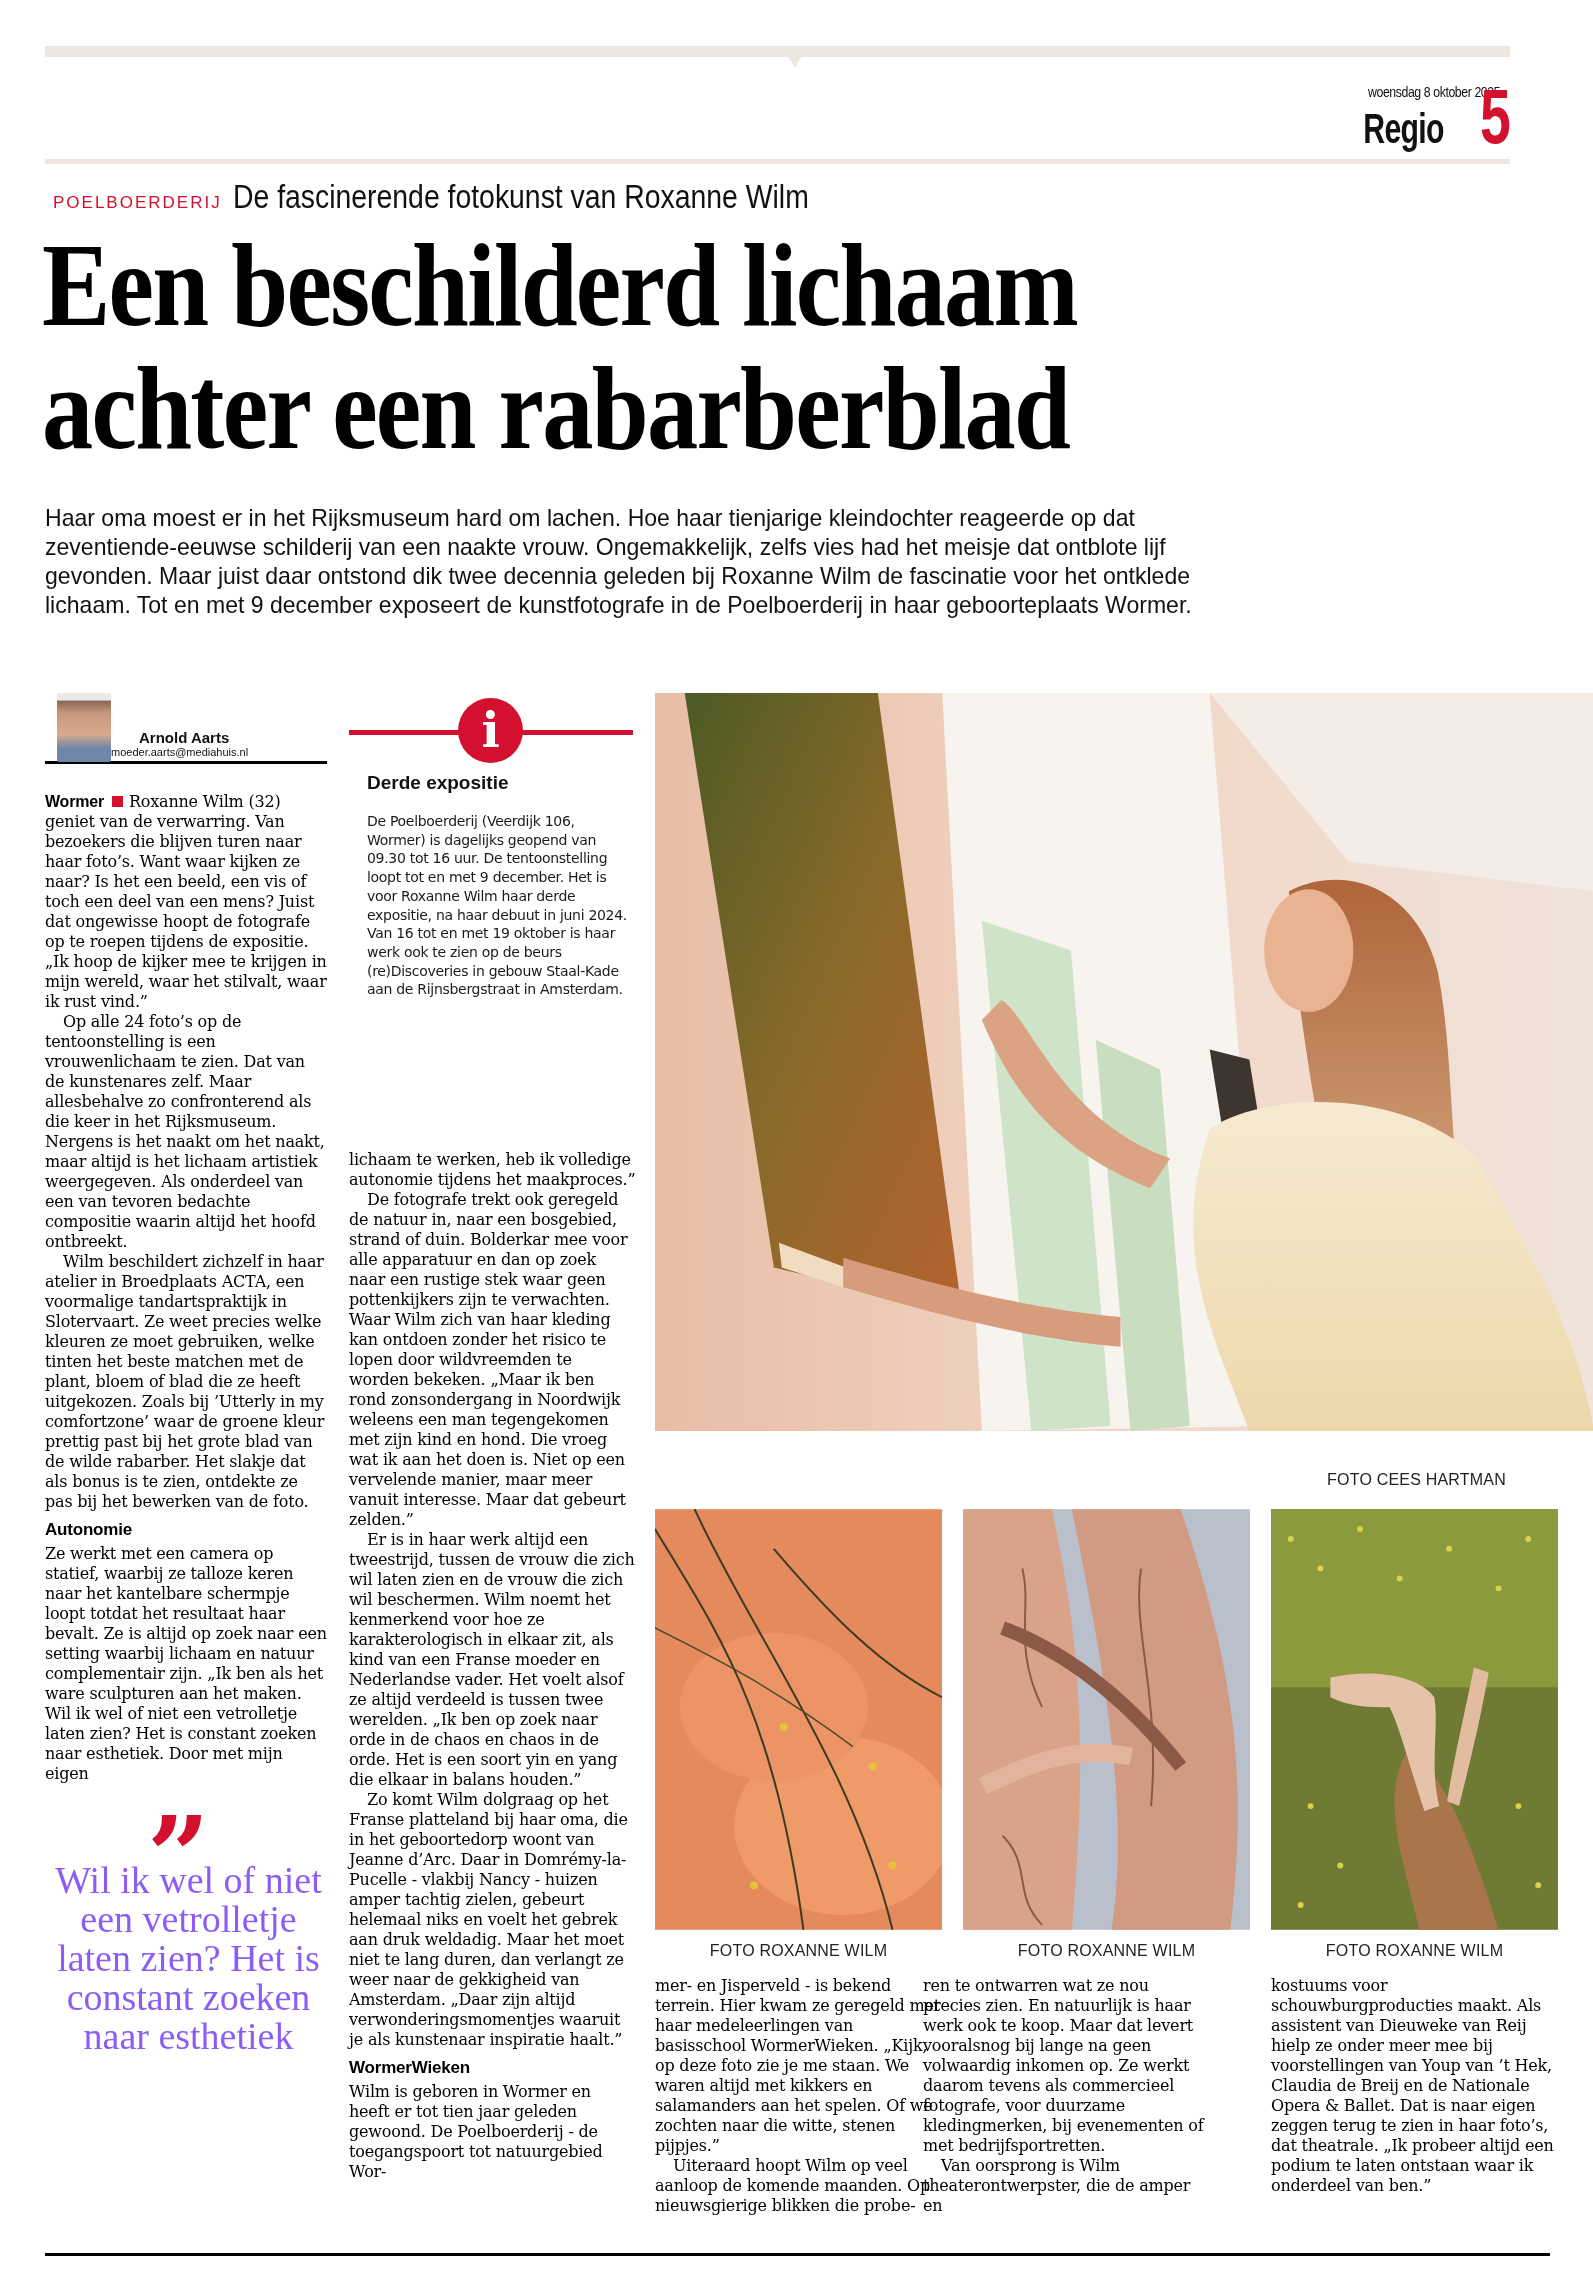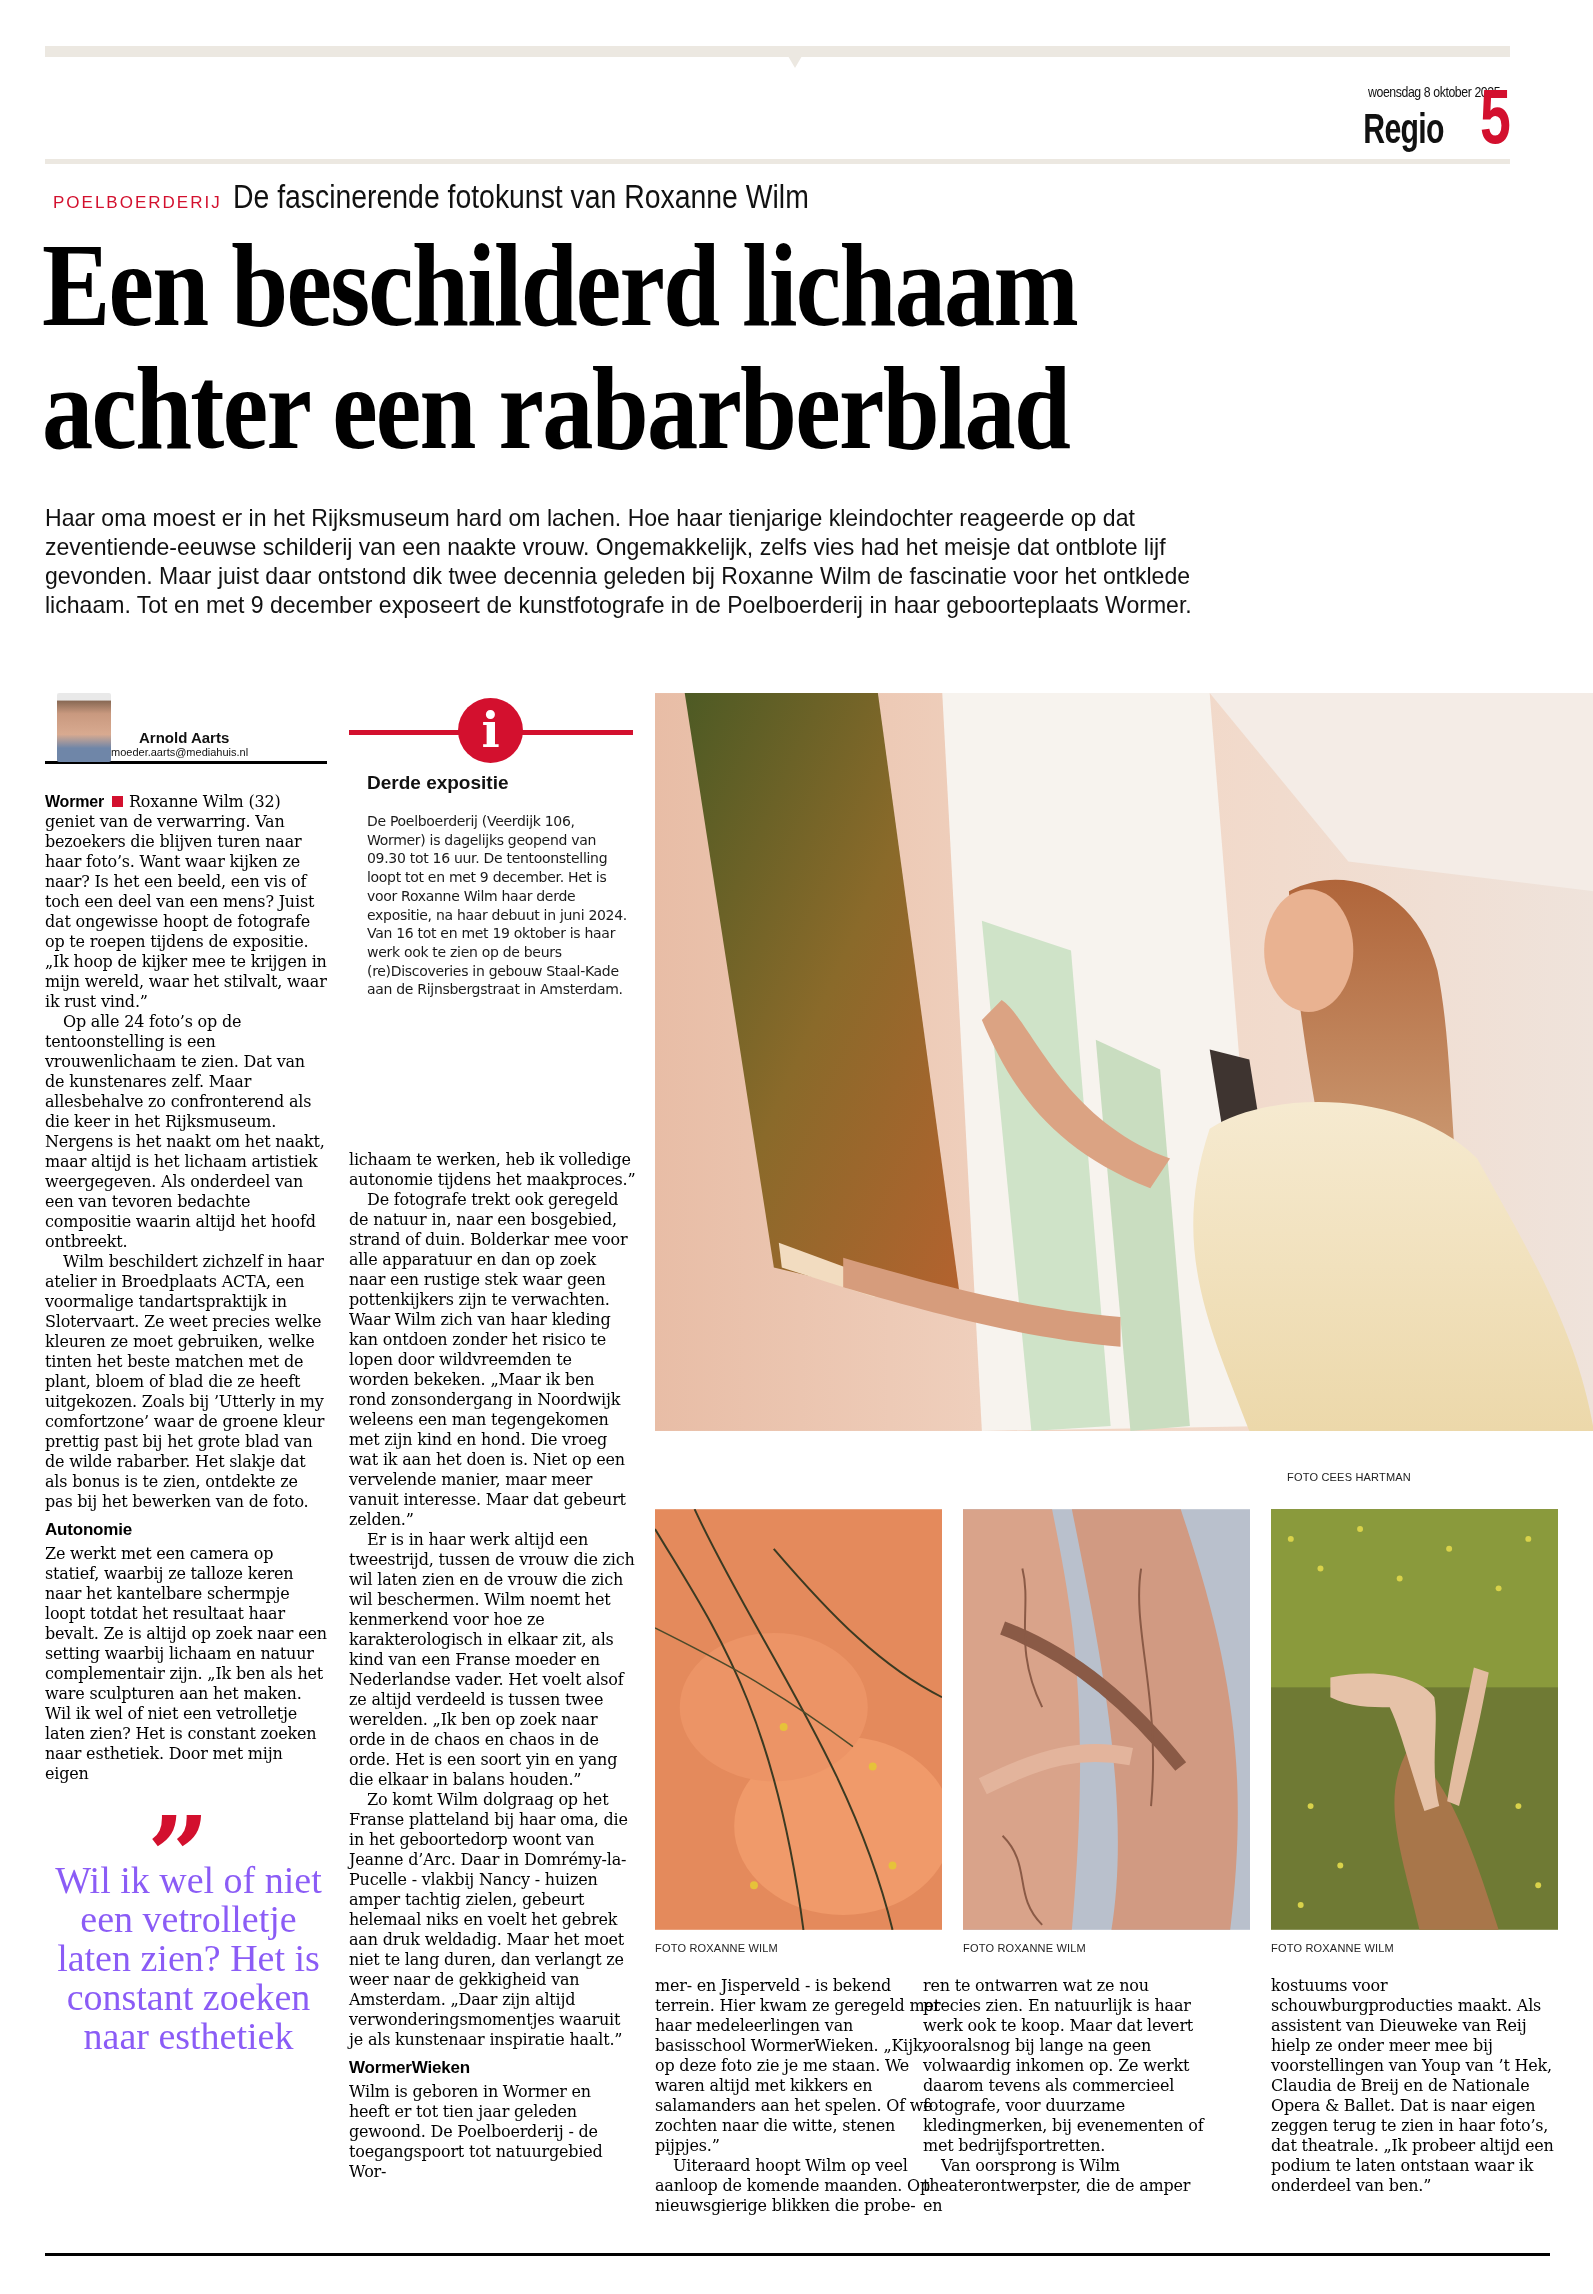--- a/index.html
+++ b/index.html
@@ -36,21 +36,21 @@
 
   .quote-mark { position: absolute; left: 147px; top: 1812px; font-family: "DejaVu Serif", serif; font-weight: bold; color: #d3102e; font-size: 109px; line-height: 89px; letter-spacing: -14px; }
   .pullquote { position: absolute; left: 45px; top: 1861px; width: 287px; text-align: center; font-family: "Liberation Serif", serif; font-size: 38px; line-height: 39px; color: #8b5cf6; }
 
   .info-rule { position: absolute; left: 349px; top: 730px; width: 284px; height: 5px; background: #d3102e; }
   .info-circle { position: absolute; left: 458px; top: 698px; width: 65px; height: 65px; border-radius: 50%; background: #d3102e; color: #fff; font-family: "DejaVu Serif", serif; font-weight: bold; font-size: 48px; line-height: 65px; text-align: center; }
   .info-title { position: absolute; left: 367px; top: 772px; font-family: "Liberation Sans", sans-serif; font-weight: bold; font-size: 19px; }
   .info-body { position: absolute; left: 367px; top: 812px; width: 267px; font-family: "DejaVu Sans", sans-serif; font-size: 14px; line-height: 18.7px; color: #1a1a1a; letter-spacing: -0.3px; }
 
   .photo { position: absolute; overflow: hidden; }
-  .credit { position: absolute; font-family: "Liberation Sans", sans-serif; font-size: 11px; color: #222; text-align: left; letter-spacing: 0.2px; }
+  .credit { position: absolute; font-family: "Liberation Sans", sans-serif; font-size: 16px; color: #222; text-align: center; letter-spacing: 0.2px; }
 
   .bottom-rule { position: absolute; left: 45px; top: 2253px; width: 1505px; height: 3px; background: #000; }
 </style>
 </head>
 <body>
 
 <div class="topbar"></div>
 <div class="topbar-notch"></div>
 <div class="date">woensdag 8 oktober 2025</div>
 <div class="section" style="right:150px;">Regio</div>

